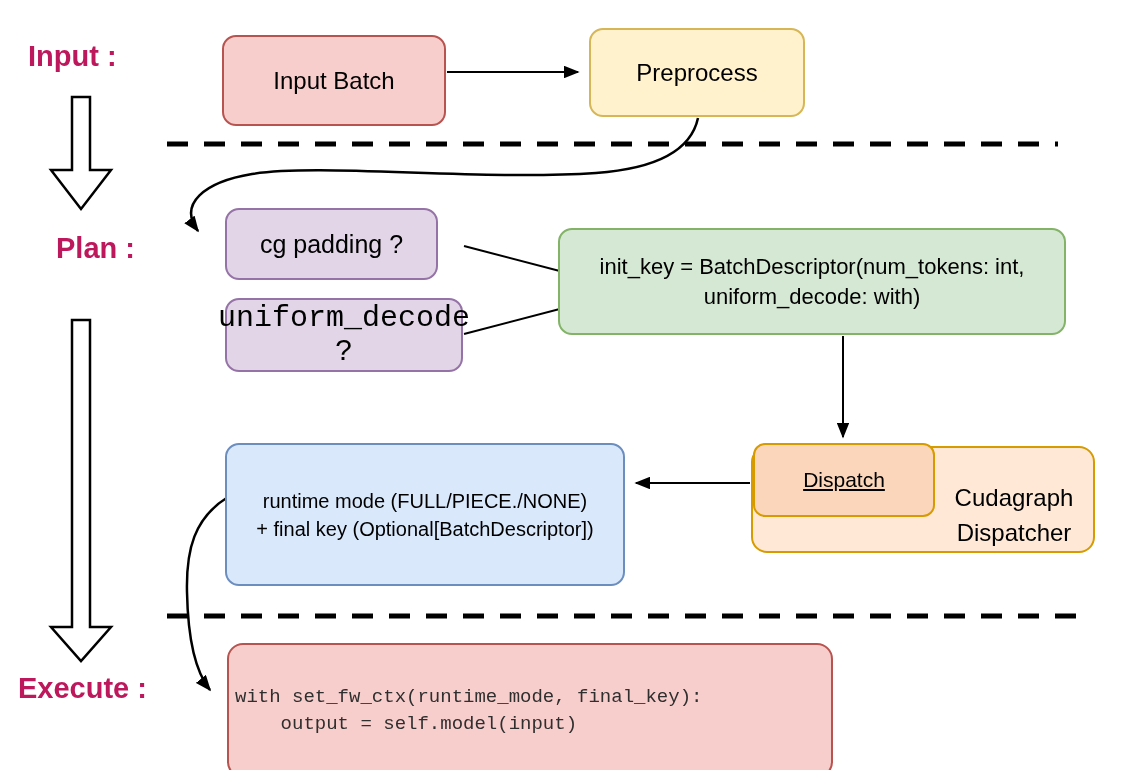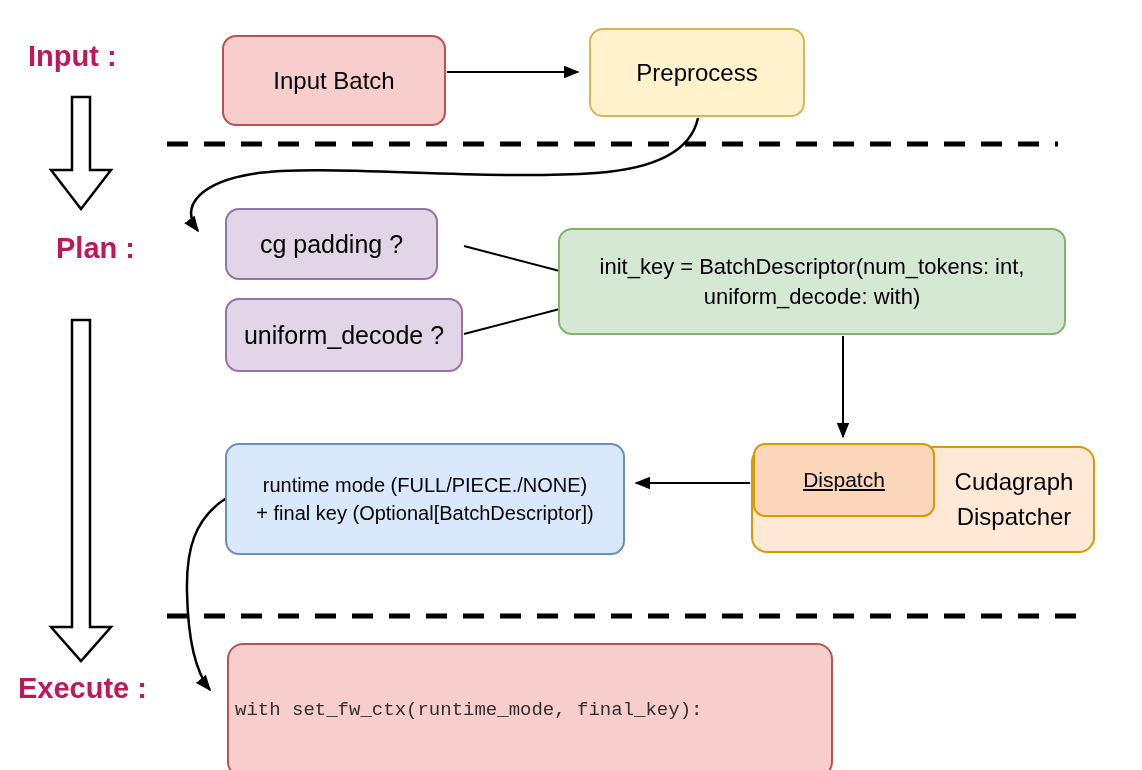--- a/index.html
+++ b/index.html
@@ -38,27 +38,27 @@
     align-items: center;
     justify-content: center;
     text-align: center;
     color: #000000;
   }
   .node .line { display: block; }
 
   .node-input-batch    { left: 222px; top: 27px;  width: 224px; height: 91px;  font-size: 24px; }
   .node-preprocess     { left: 589px; top: 28px;  width: 216px; height: 89px;  font-size: 24px; }
   .node-cg-padding     { left: 225px; top: 208px; width: 213px; height: 72px;  font-size: 25px; }
-  .node-uniform-decode { left: 225px; top: 298px; width: 238px; height: 74px;  font-size: 25px; }
+  .node-uniform-decode { left: 225px; top: 298px; width: 238px; height: 74px;  font-size: 30px; font-family: Liberation Mono, monospace; }
   .node-init-key       { left: 558px; top: 228px; width: 508px; height: 107px; font-size: 22px; line-height: 1.35; }
-  .node-runtime-mode   { left: 225px; top: 443px; width: 400px; height: 112px; font-size: 20px; line-height: 1.4; }
+  .node-runtime-mode   { left: 225px; top: 443px; width: 400px; height: 143px; font-size: 20px; line-height: 1.4; }
 
   .node-cudagraph      { left: 751px; top: 446px; width: 344px; height: 107px; font-size: 24px; line-height: 1.45; border-radius: 16px; }
   .cudagraph-text      { position: absolute; left: 182px; right: 0; top: 0; bottom: 0;
-                         display: flex; flex-direction: column; align-items: center; justify-content: center; }
+                         display: flex; flex-direction: column; align-items: center; justify-content: flex-end; }
   .node-dispatch       { left: 753px; top: 443px; width: 182px; height: 74px; font-size: 21px; border-radius: 12px; text-decoration: underline; }
 
   .node-execute-code   { left: 227px; top: 643px; width: 606px; height: 135px;
                          font-size: 19px; line-height: 1.38; border-radius: 16px;
                          align-items: flex-start; text-align: left; padding-left: 6px;
                          font-family: "Liberation Mono", monospace; color: #2f2f2f; }
   .node-execute-code .line { white-space: pre; }
 </style>
 </head>
 <body>
@@ -124,15 +124,16 @@
       <span class="line">Dispatcher</span>
     </div>
   </div>
 
   <div class="node node-dispatch" style="background-color: rgb(251, 214, 186); border-color: rgb(215, 155, 0);">
     <span class="line">Dispatch</span>
   </div>
 
   <div class="node node-execute-code" style="background-color: rgb(248, 206, 204); border-color: rgb(184, 84, 80);">
     <span class="line">with set_fw_ctx(runtime_mode, final_key):</span>
+    <span class="line">    output = self.model(input)</span>
   </div>
 
 </div>
 
 </body></html>

